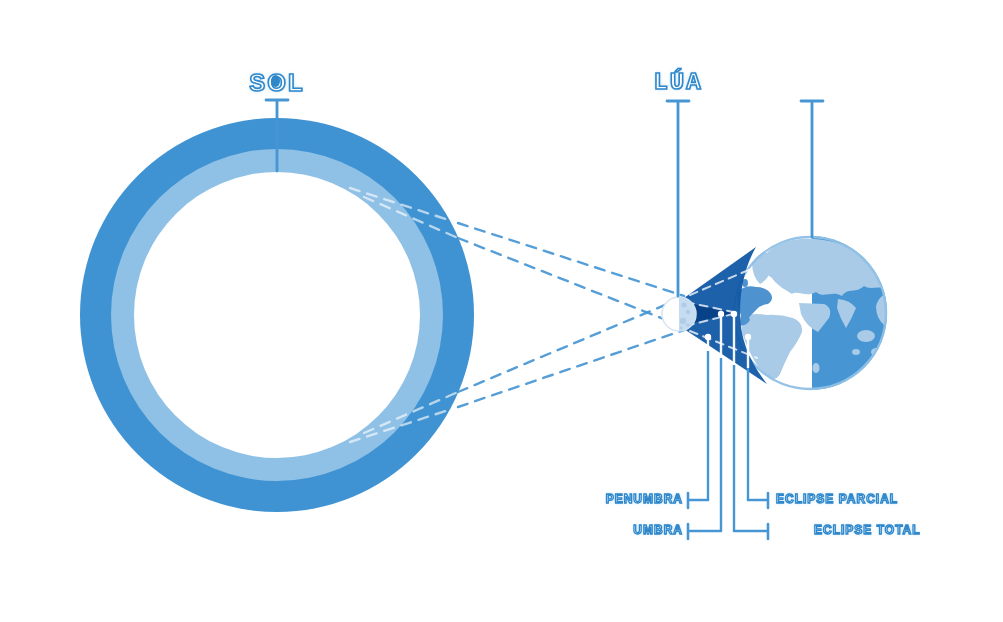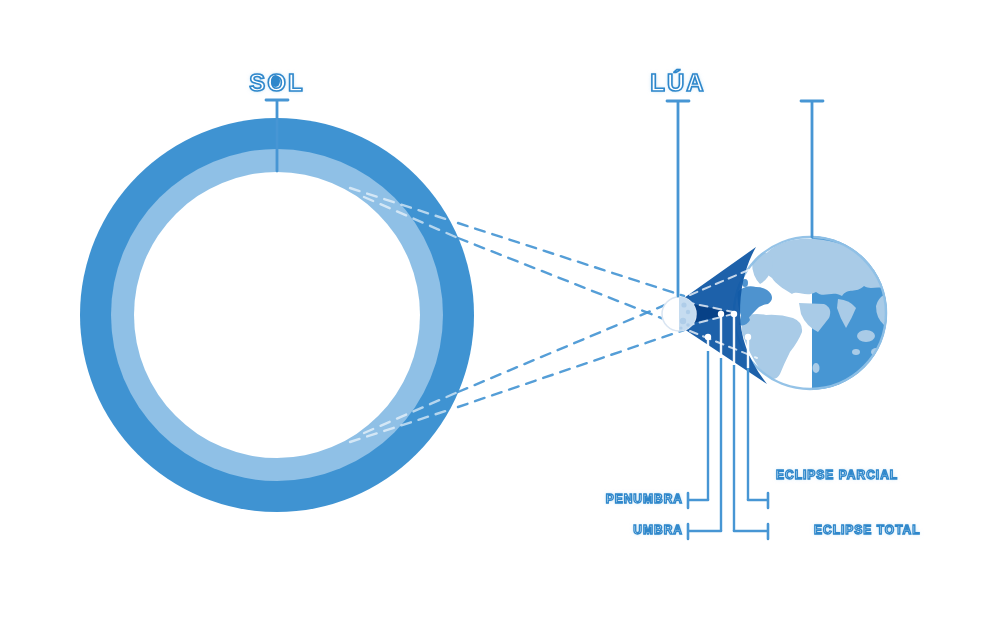--- a/index.html
+++ b/index.html
@@ -33,25 +33,25 @@
   .connector{stroke:var(--line,#4796D4);stroke-width:2.6;fill:none;stroke-linecap:round;}
   .connector-top{stroke:var(--line,#4796D4);stroke-width:2.8;fill:none;stroke-linecap:round;}
 
   
   .lbl{position:absolute;font-weight:bold;color:#fff;white-space:nowrap;z-index:2;
        -webkit-text-stroke:1.6px var(--label-stroke,#2E87CB);
        text-shadow:0 0 2px rgba(158,206,238,.95),0 0 4px rgba(158,206,238,.6);}
   .lbl-top{font-size:24px;letter-spacing:2px;transform:translateX(-50%);}
   .lbl-zone{font-size:12px;letter-spacing:1px;-webkit-text-stroke:1.3px var(--label-stroke,#2E87CB);}
   #lbl-sol{left:277px;top:69px;}
-  #lbl-lua{left:678px;top:69px;}
+  #lbl-lua{left:678px;top:69px;font-family:Liberation Mono, monospace;}
   #lbl-terra{left:810px;top:69px;}
   #lbl-penumbra{right:320px;top:492px;text-align:right;}
   #lbl-umbra{right:320px;top:523px;text-align:right;}
-  #lbl-parcial{left:776px;top:468px;}
+  #lbl-parcial{left:776px;top:492px;}
   #lbl-total{left:814px;top:523px;}
   #sol-o-dot{position:absolute;left:271px;top:75px;width:9px;height:12px;border-radius:50%;
        background:var(--label-stroke,#2E87CB);z-index:3;}
 </style>
 </head>
 <body>
 
 <div id="stage">
 
   <svg id="scene" width="1003" height="622" viewBox="0 0 1003 622">

